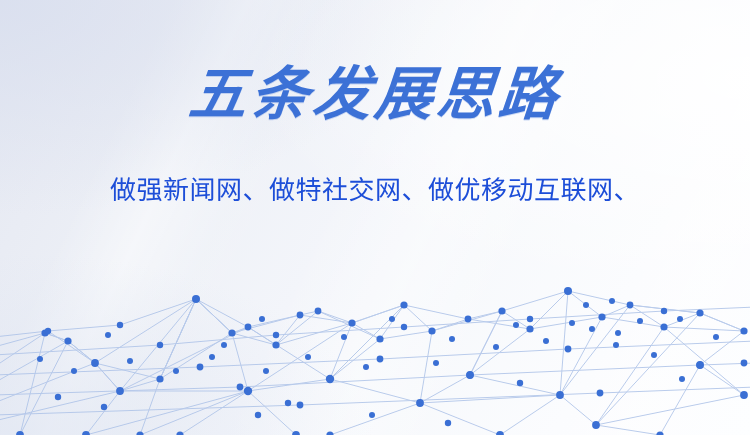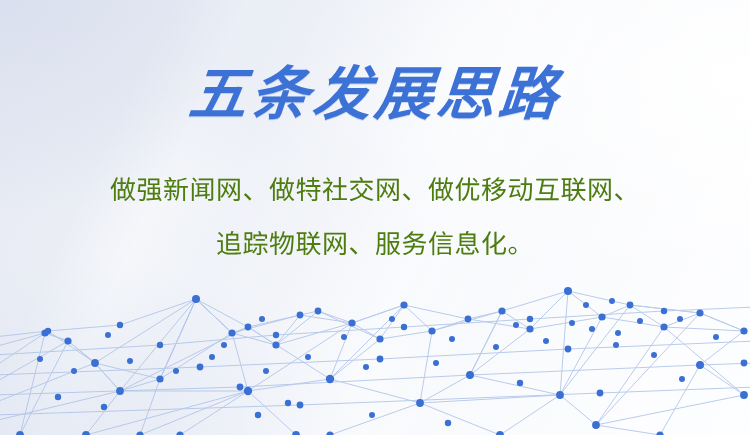--- a/index.html
+++ b/index.html
@@ -102,21 +102,21 @@
   .subtitle {
     position: absolute;
     left: 0;
     right: 0;
     top: 163px;
     font-family: "Liberation Sans", "DejaVu Sans", sans-serif;
     font-size: 26px;
     font-weight: 400;
     line-height: 54px;
     letter-spacing: 0.5px;
-    color: #4d7c0f;
+    color: #1d4ed8;
     white-space: nowrap;
   }
   .subtitle .line {
     display: block;
   }
 </style>
 </head>
 <body>
 
 <div id="poster">
@@ -304,17 +304,16 @@
       <circle cx="104" cy="132" r="3.2"></circle>
       <circle cx="58" cy="122" r="3.2"></circle>
     </g>
   </svg>
 
   <div class="text-stack">
     <h1 class="title">五条发展思路</h1>
 
     <div class="subtitle">
       <span class="line">做强新闻网、做特社交网、做优移动互联网、</span>
-      <span class="line">追踪物联网、服务信息化。</span>
     </div>
   </div>
 
 </div>
 
 </body></html>

